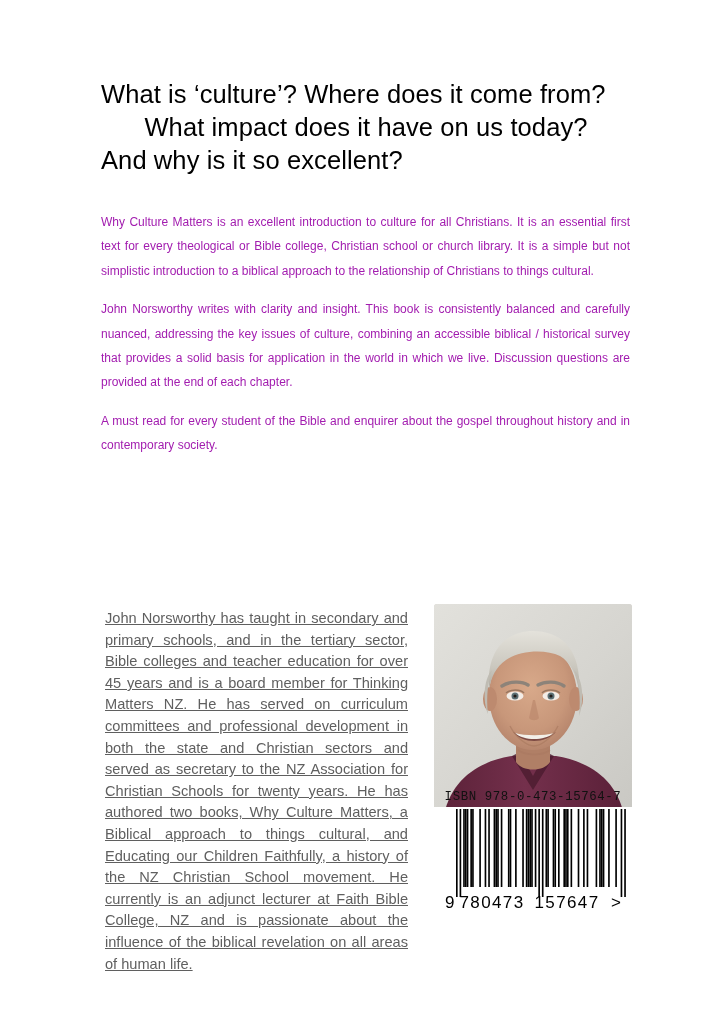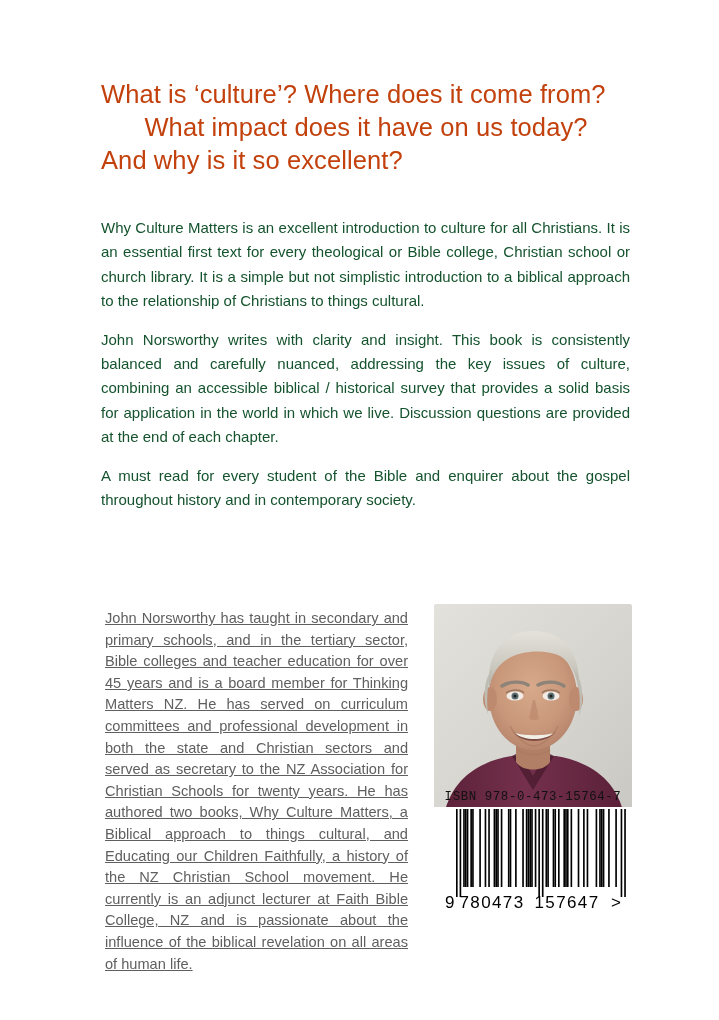--- a/index.html
+++ b/index.html
@@ -23,45 +23,45 @@
     background: #ffffff;
     box-sizing: border-box;
   }
 
   
   .headline {
     position: absolute;
     left: 101px;
     top: 78px;
     width: 530px;
-    color: #c2410c;
+    color: #000000;
     font-size: 25.5px;
     line-height: 33px;
     font-weight: 400;
     letter-spacing: 0.1px;
   }
   .headline .hl-line {
     display: block;
     white-space: nowrap;
   }
   .headline .hl-line.justify {
     display: flex;
     justify-content: center;
     white-space: normal;
   }
   .headline .hl-line.justify > span { display: inline-block; }
 
   
   .blurb {
     position: absolute;
     left: 101px;
-    top: 216px;
+    top: 210px;
     width: 529px;
-    color: #14532d;
-    font-size: 15px;
+    color: #a21caf;
+    font-size: 12px;
     line-height: 24.4px;
     text-align: justify;
     text-justify: inter-word;
   }
   .blurb p {
     margin: 0 0 14px 0;
   }
   .blurb p:last-child { margin-bottom: 0; }
 
   

